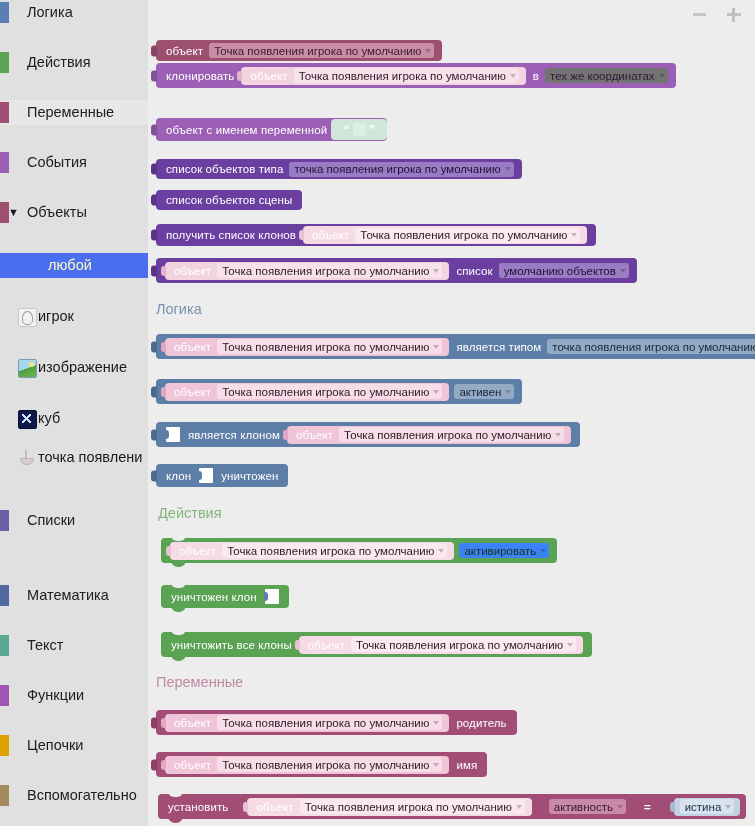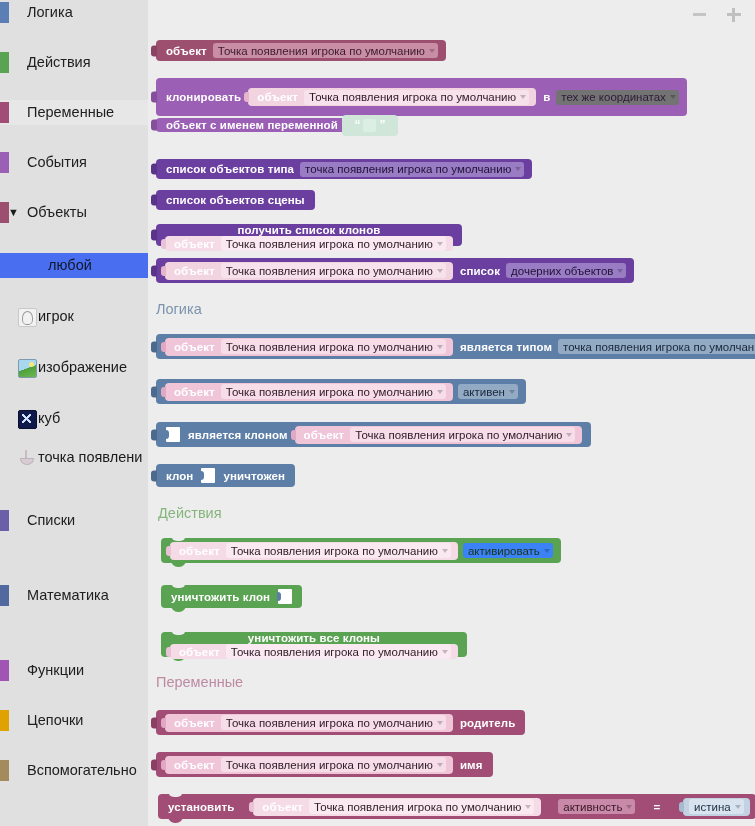--- a/index.html
+++ b/index.html
@@ -33,21 +33,21 @@
   }
   .cat.expandable .clabel{left:27px;}
 
   .obj{
     position:relative;height:25px;line-height:25px;
     font-size:14.5px;color:#1a1a1a;white-space:nowrap;
   }
   .obj .olabel{position:absolute;left:38px;top:0;}
   .obj .oicon{position:absolute;left:18px;top:4px;width:17px;height:17px;}
   .obj.selected{background:#4a6ef0;}
-  .obj.selected .olabel{color:#0f172a;left:48px;}
+  .obj.selected .olabel{color:#fef9c3;left:48px;}
 
   
   .ic-player{
     background:#f2f2f2;border:1px solid #c8c8c8;border-radius:2px;
     position:relative;overflow:hidden;
   }
   .ic-player:after{
     content:"";position:absolute;left:3px;top:2px;width:9px;height:12px;
     border:1.4px solid #9a9a9a;border-radius:50% 50% 40% 40%;
   }
@@ -106,21 +106,21 @@
   .blk{
     position:absolute;
     display:flex;align-items:center;
     border-radius:4px;
     box-sizing:border-box;
     white-space:nowrap;
     font-size:11.5px;
     color:#ffffff;
     padding:0 6px;
   }
-  .blk .txt{font-weight:bold;letter-spacing:.1px;padding:0 4px;}
+  .blk .txt{font-weight:normal;letter-spacing:.1px;padding:0 4px;}
 
   
   .plug{
     position:absolute;left:-5px;top:50%;transform:translateY(-50%);
     width:6px;height:11px;border-radius:3px 0 0 3px;
   }
   
   .notch-top{
     position:absolute;left:10px;top:-3px;width:15px;height:6px;border-radius:0 0 7px 7px;
   }
@@ -252,20 +252,24 @@
     </div>
 
     <div class="cat" style="top:258px">
       <span class="swatch" style="background:#6b5fa8"></span>
       <span class="clabel">Списки</span>
     </div>
     <div class="cat" style="top:308px">
       <span class="swatch" style="background:#52699f"></span>
       <span class="clabel">Математика</span>
     </div>
+    <div class="cat" style="top:333px">
+      <span class="swatch" style="background:#5aa894"></span>
+      <span class="clabel">Текст</span>
+    </div>
     <div class="cat" style="top:358px">
       <span class="swatch" style="background:#a055b5"></span>
       <span class="clabel">Функции</span>
     </div>
     <div class="cat" style="top:383px">
       <span class="swatch" style="background:#e0a200"></span>
       <span class="clabel">Цепочки</span>
     </div>
     <div class="cat" style="top:408px">
       <span class="swatch" style="background:#a38b5e"></span>
@@ -283,39 +287,39 @@
 
     <div class="blk c-objdark" style="left:8px;top:40px;height:21px;">
       <span class="plug" style="background:#8a4362"></span>
       <span class="txt">объект</span>
       <span class="dd">
         <span>Точка появления игрока по умолчанию</span>
         <span class="caret"></span>
       </span>
     </div>
 
-    <div class="blk c-purple" style="left:8px;top:78px;height:38px;">
+    <div class="blk c-purple" style="left:8px;top:63px;height:25px;">
       <span class="plug" style="background:#85509b"></span>
       <span class="txt">клонировать</span>
       <span class="sub s-objlight">
         <span class="plug"></span>
         <span class="txt">объект</span>
         <span class="dd">
           <span>Точка появления игрока по умолчанию</span>
           <span class="caret"></span>
         </span>
       </span>
       <span class="txt">в</span>
       <span class="dd">
         <span>тех же координатах</span>
         <span class="caret"></span>
       </span>
     </div>
 
-    <div class="blk c-purple" style="left:8px;top:118px;height:14px;padding-right:0;">
+    <div class="blk c-purple" style="left:8px;top:118px;height:23px;padding-right:0;">
       <span class="plug" style="background:#85509b"></span>
       <span class="txt">объект с именем переменной</span>
       <span class="strslot">
         <span class="q">“</span>
         <span class="field"></span>
         <span class="q">”</span>
       </span>
     </div>
 
     <div class="blk c-deeppurple" style="left:8px;top:159px;height:20px;">
@@ -325,21 +329,21 @@
         <span>точка появления игрока по умолчанию</span>
         <span class="caret"></span>
       </span>
     </div>
 
     <div class="blk c-deeppurple" style="left:8px;top:190px;height:20px;">
       <span class="plug" style="background:#5a3488"></span>
       <span class="txt">список объектов сцены</span>
     </div>
 
-    <div class="blk c-deeppurple" style="left:8px;top:224px;height:22px;flex-direction:column;">
+    <div class="blk c-deeppurple" style="left:8px;top:224px;height:22px;">
       <span class="plug" style="background:#5a3488"></span>
       <span class="txt">получить список клонов</span>
       <span class="sub s-objpale">
         <span class="plug"></span>
         <span class="txt">объект</span>
         <span class="dd">
           <span>Точка появления игрока по умолчанию</span>
           <span class="caret"></span>
         </span>
       </span>
@@ -350,21 +354,21 @@
       <span class="sub s-objlight">
         <span class="plug"></span>
         <span class="txt">объект</span>
         <span class="dd">
           <span>Точка появления игрока по умолчанию</span>
           <span class="caret"></span>
         </span>
       </span>
       <span class="txt">список</span>
       <span class="dd">
-        <span>дочерних объектов</span>
+        <span>умолчанию объектов</span>
         <span class="caret"></span>
       </span>
     </div>
 
     <div class="seclabel" style="left:8px;top:301px;color:#7b93ad;">Логика</div>
 
     <div class="blk c-blue" style="left:8px;top:334px;height:25px;">
       <span class="plug" style="background:#4b6a8e"></span>
       <span class="sub s-objpink">
         <span class="plug"></span>
@@ -433,25 +437,25 @@
       </span>
       <span class="dd">
         <span>активировать</span>
         <span class="caret"></span>
       </span>
     </div>
 
     <div class="blk c-green" style="left:13px;top:585px;height:23px;">
       <span class="notch-top" style="background:#ededed"></span>
       <span class="notch-bot" style="background:#5aa352"></span>
-      <span class="txt">уничтожить клон</span>
+      <span class="txt">уничтожен клон</span>
       <span class="boolsock" style="background:#ffffff"></span>
     </div>
 
-    <div class="blk c-green" style="left:13px;top:632px;height:25px;flex-direction:column;">
+    <div class="blk c-green" style="left:13px;top:632px;height:25px;">
       <span class="notch-top" style="background:#ededed"></span>
       <span class="notch-bot" style="background:#5aa352"></span>
       <span class="txt">уничтожить все клоны</span>
       <span class="sub s-objpale">
         <span class="plug"></span>
         <span class="txt">объект</span>
         <span class="dd">
           <span>Точка появления игрока по умолчанию</span>
           <span class="caret"></span>
         </span>

